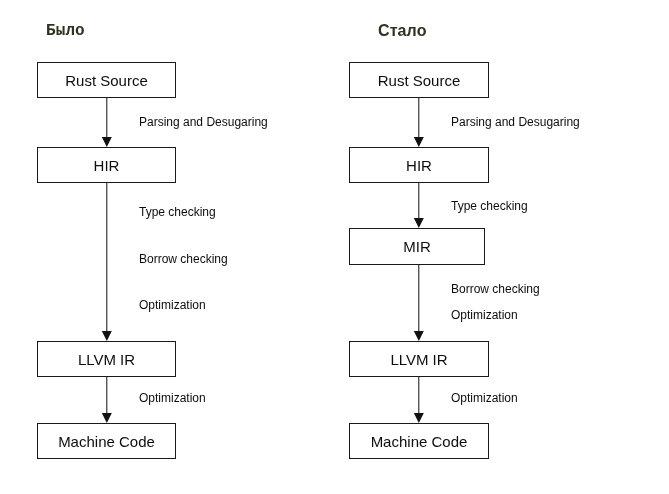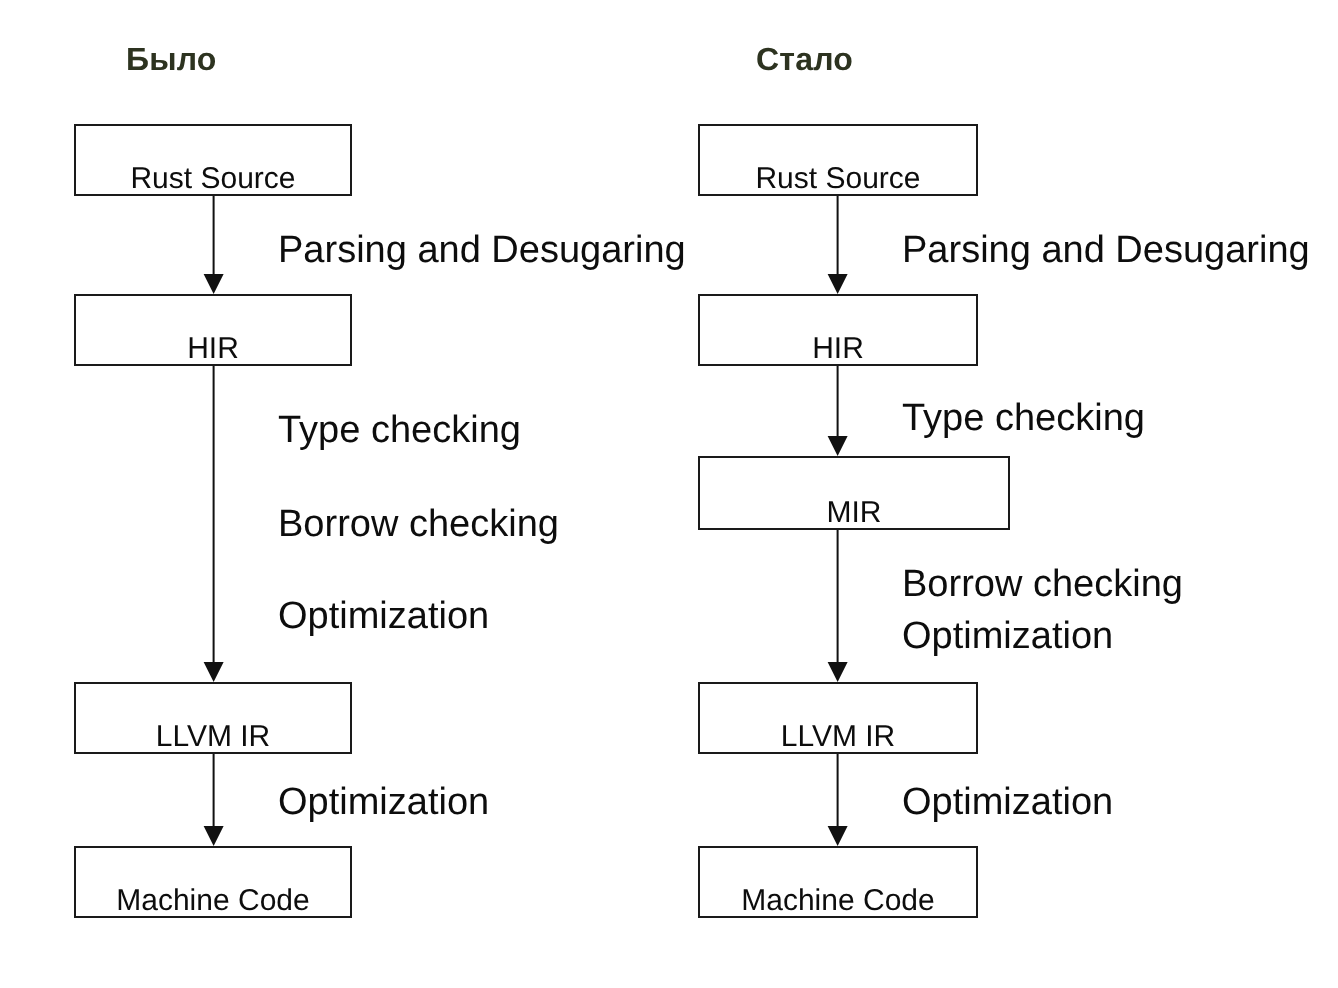--- a/index.html
+++ b/index.html
@@ -25,21 +25,21 @@
     color: #2d3320;
     white-space: nowrap;
     letter-spacing: 0.1px;
   }
   .node-box {
     position: absolute;
     box-sizing: border-box;
     border: 1.6px solid #1a1a1a;
     background: #ffffff;
     display: flex;
-    align-items: flex-end;
+    align-items: center;
     justify-content: center;
   }
   .node-label {
     font-size: 15px;
     color: #0d0d0d;
     white-space: nowrap;
     line-height: 1;
   }
   .edge {
     position: absolute;
@@ -58,31 +58,31 @@
     left: 0;
     width: 0;
     height: 0;
     border-left: 5.2px solid transparent;
     border-right: 5.2px solid transparent;
     border-top: 10px solid #111111;
     transform: translateX(-5.2px);
   }
   .edge-label {
     position: absolute;
-    font-size: 19px;
+    font-size: 12px;
     color: #0d0d0d;
     white-space: nowrap;
     line-height: 1;
   }
 </style>
 </head>
 <body>
 
 <div id="canvas">
-    <div class="col-title" style="left: 63px; top: 22px;">Было</div>
+    <div class="col-title" style="left: 46px; top: 22px; font-family: Liberation Mono, monospace;">Было</div>
     <div class="edge" style="left: 107px; top: 98px; height: 49px;">
       <div class="edge-line" style="height: 40px;"></div>
       <div class="edge-head" style="top: 39px;"></div>
     </div>
     <div class="edge" style="left: 107px; top: 183px; height: 158px;">
       <div class="edge-line" style="height: 149px;"></div>
       <div class="edge-head" style="top: 148px;"></div>
     </div>
     <div class="edge" style="left: 107px; top: 377px; height: 46px;">
       <div class="edge-line" style="height: 37px;"></div>
@@ -121,21 +121,21 @@
     <div class="edge" style="left: 419px; top: 377px; height: 46px;">
       <div class="edge-line" style="height: 37px;"></div>
       <div class="edge-head" style="top: 36px;"></div>
     </div>
     <div class="node-box" style="left: 349px; top: 62px; width: 140px; height: 36px;">
       <span class="node-label">Rust Source</span>
     </div>
     <div class="node-box" style="left: 349px; top: 147px; width: 140px; height: 36px;">
       <span class="node-label">HIR</span>
     </div>
-    <div class="node-box" style="left: 349px; top: 228px; width: 156px; height: 37px;">
+    <div class="node-box" style="left: 349px; top: 228px; width: 136px; height: 37px;">
       <span class="node-label">MIR</span>
     </div>
     <div class="node-box" style="left: 349px; top: 341px; width: 140px; height: 36px;">
       <span class="node-label">LLVM IR</span>
     </div>
     <div class="node-box" style="left: 349px; top: 423px; width: 140px; height: 36px;">
       <span class="node-label">Machine Code</span>
     </div>
     <div class="edge-label" style="left: 451px; top: 116px;">Parsing and Desugaring</div>
     <div class="edge-label" style="left: 451px; top: 200px;">Type checking</div>

